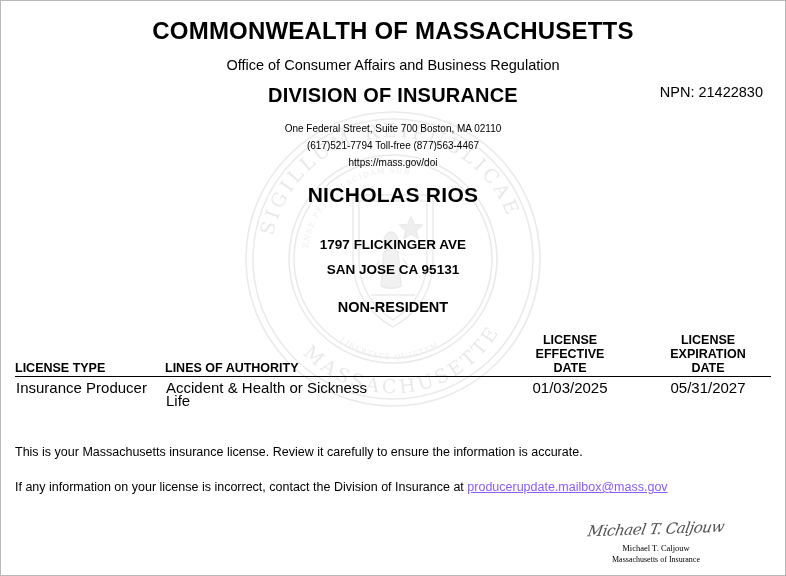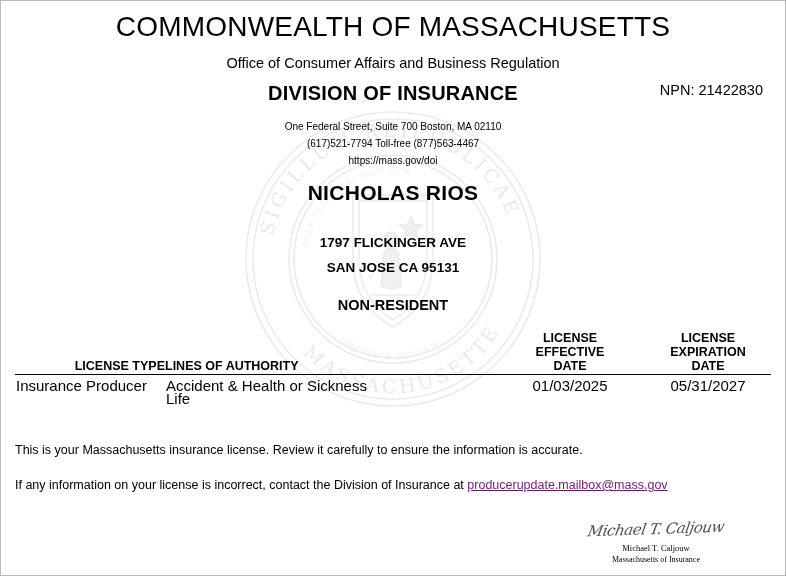--- a/index.html
+++ b/index.html
@@ -37,24 +37,24 @@
   
   .content {
     position: relative;
     z-index: 2;
     padding: 0 14px;
   }
 
   .line-center { text-align: center; }
 
   .title1 {
-    font-size: 28px;
-    font-weight: normal;
+    font-size: 24px;
+    font-weight: bold;
     letter-spacing: 0.2px;
-    margin-top: 10px;
+    margin-top: 16px;
   }
   .subtitle {
     font-size: 14.5px;
     margin-top: 12px;
   }
   .row-div {
     position: relative;
     margin-top: 11px;
     height: 26px;
   }
@@ -108,21 +108,21 @@
     table-layout: fixed;
   }
   table.lic th {
     font-size: 12.5px;
     font-weight: bold;
     vertical-align: bottom;
     padding: 0 0 1px 0;
     border-bottom: 1.6px solid #000;
     line-height: 14px;
   }
-  th.c1 { width: 150px; text-align: right; }
+  th.c1 { width: 150px; text-align: left; }
   th.c2 { width: 330px; text-align: left; }
   th.c3 { width: 150px; text-align: center; }
   th.c4 { width: 126px; text-align: center; }
 
   table.lic td {
     font-size: 15px;
     vertical-align: top;
     padding-top: 4px;
     line-height: 13px;
   }
@@ -131,21 +131,21 @@
   td.c3 { text-align: center; }
   td.c4 { text-align: center; }
 
   .notes {
     margin-top: 36px;
     font-size: 12.5px;
     line-height: 17px;
   }
   .notes p { margin: 0 0 18px 0; }
   .notes a {
-    color: #701a75;
+    color: #8b5cf6;
     text-decoration: underline;
   }
 
   
   .sigblock {
     position: absolute;
     right: 34px;
     bottom: 10px;
     width: 190px;
     text-align: center;

